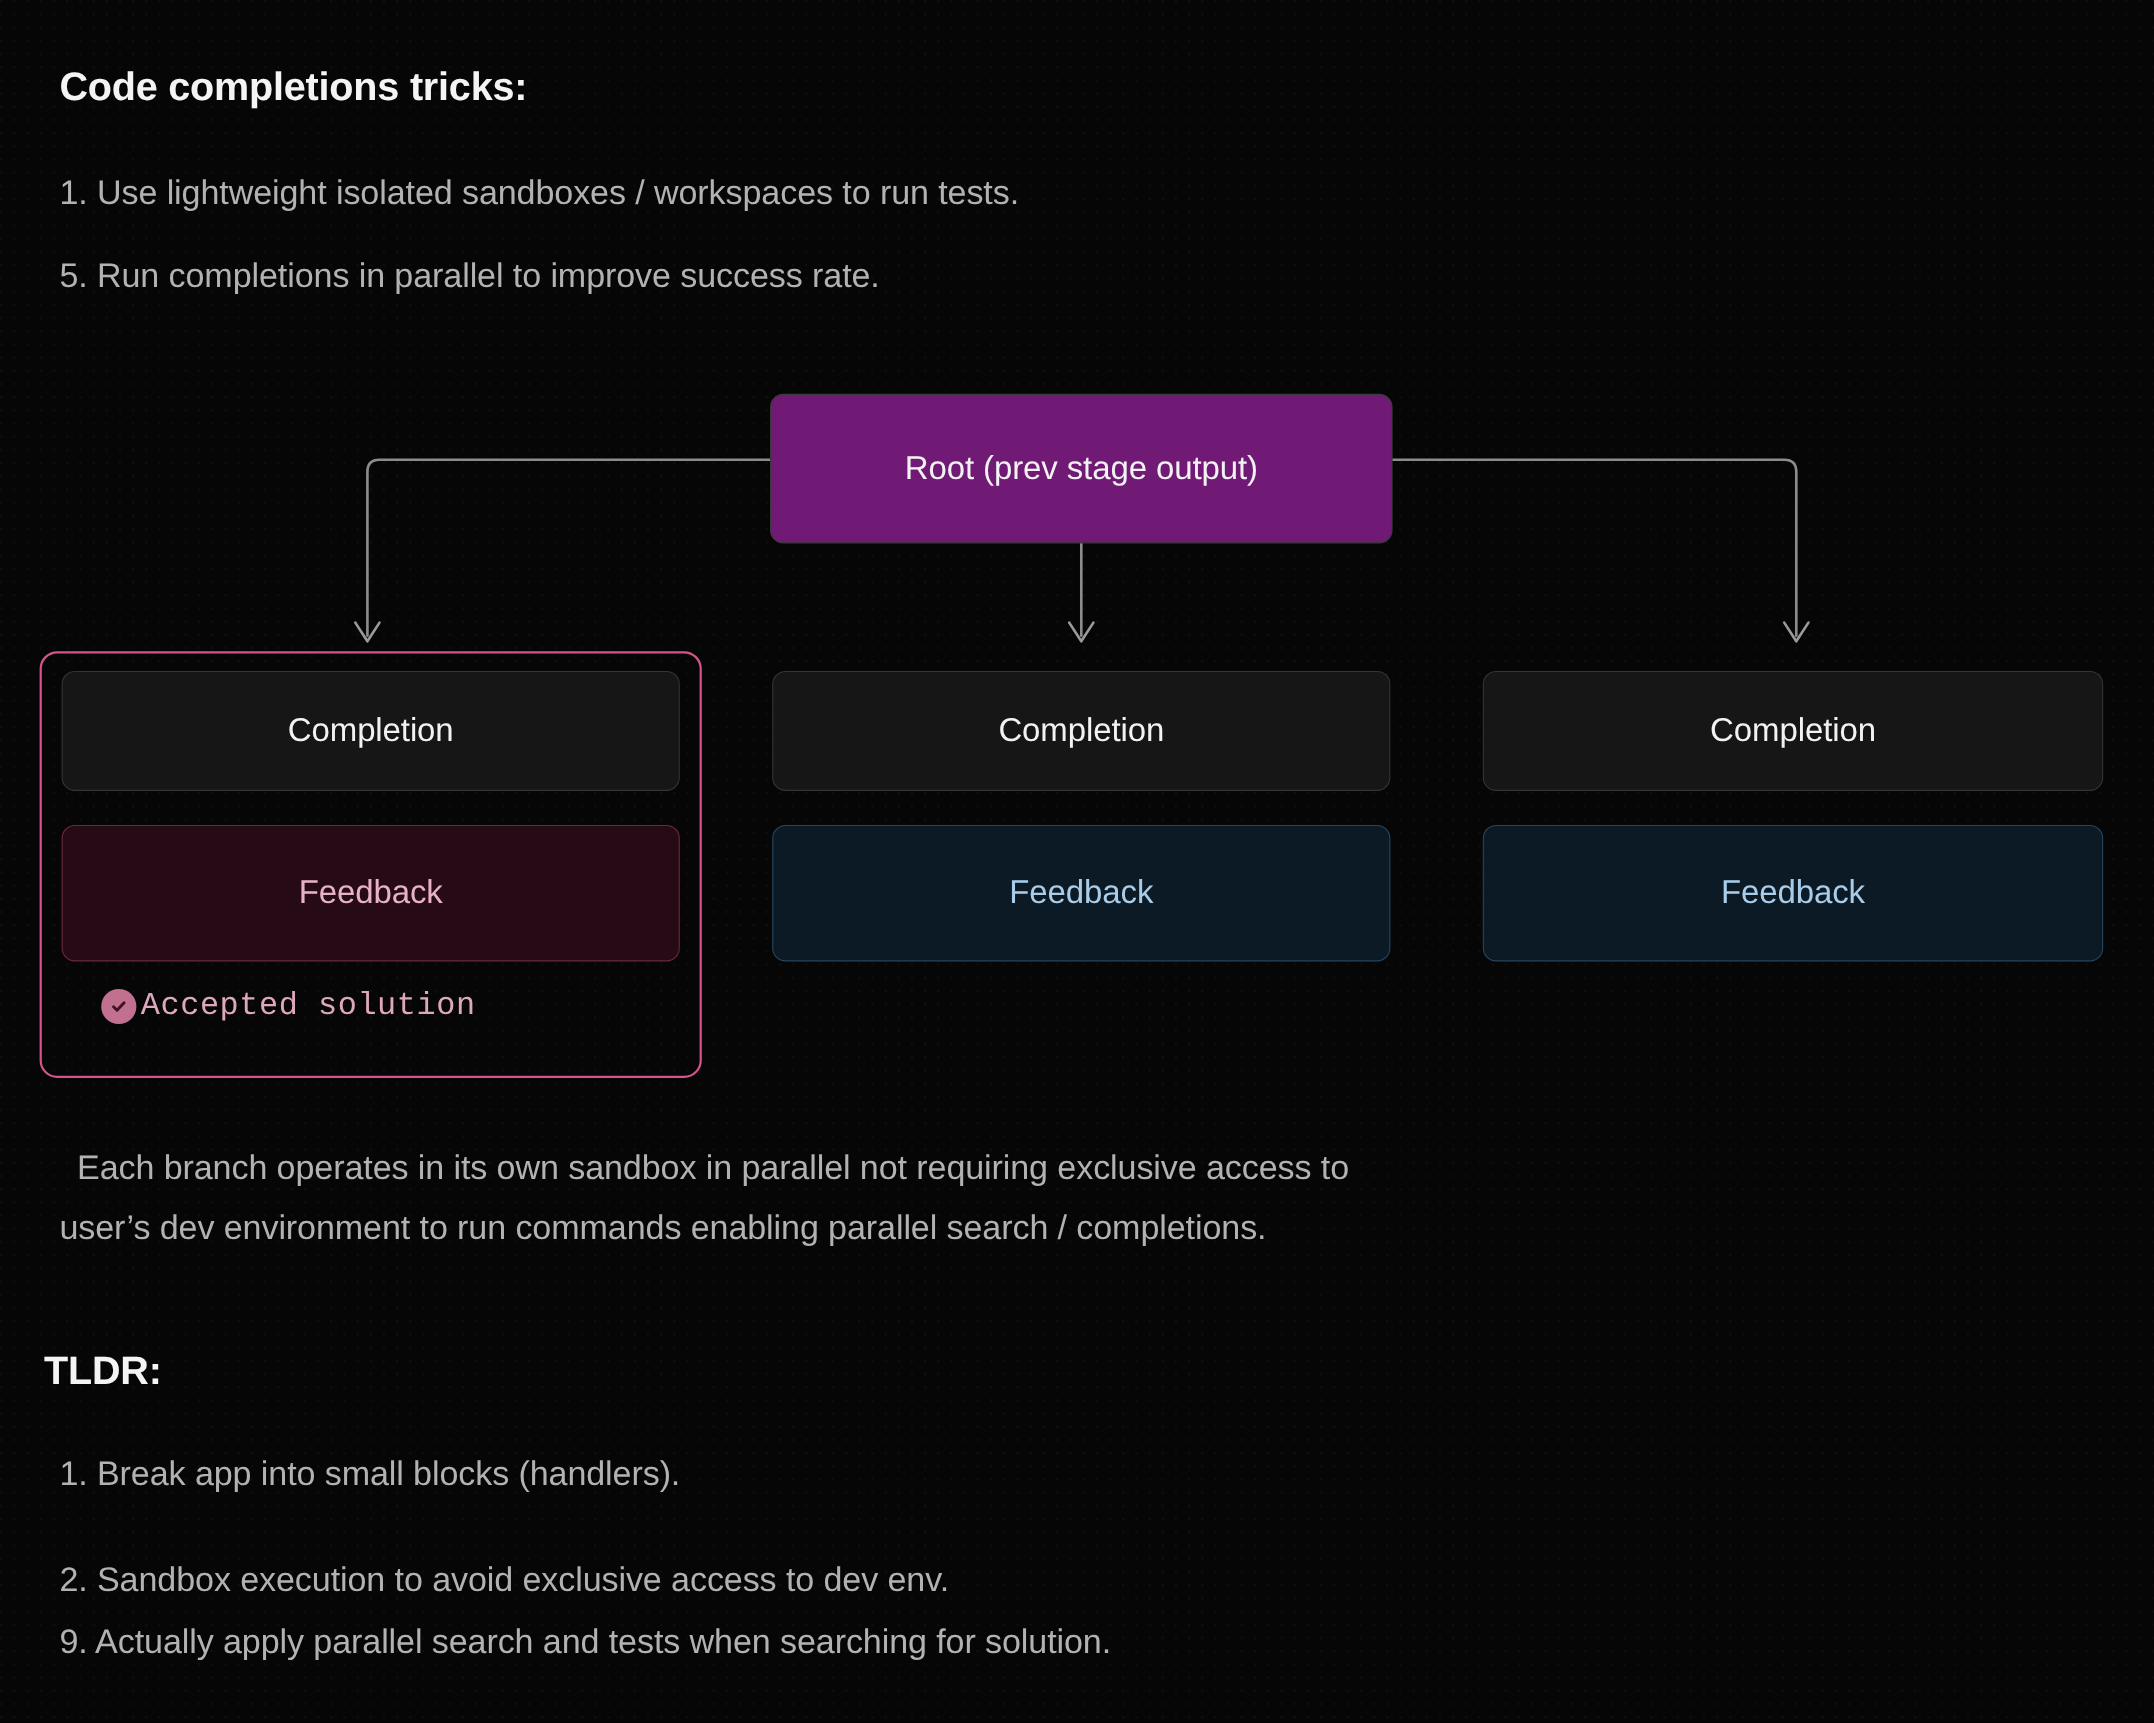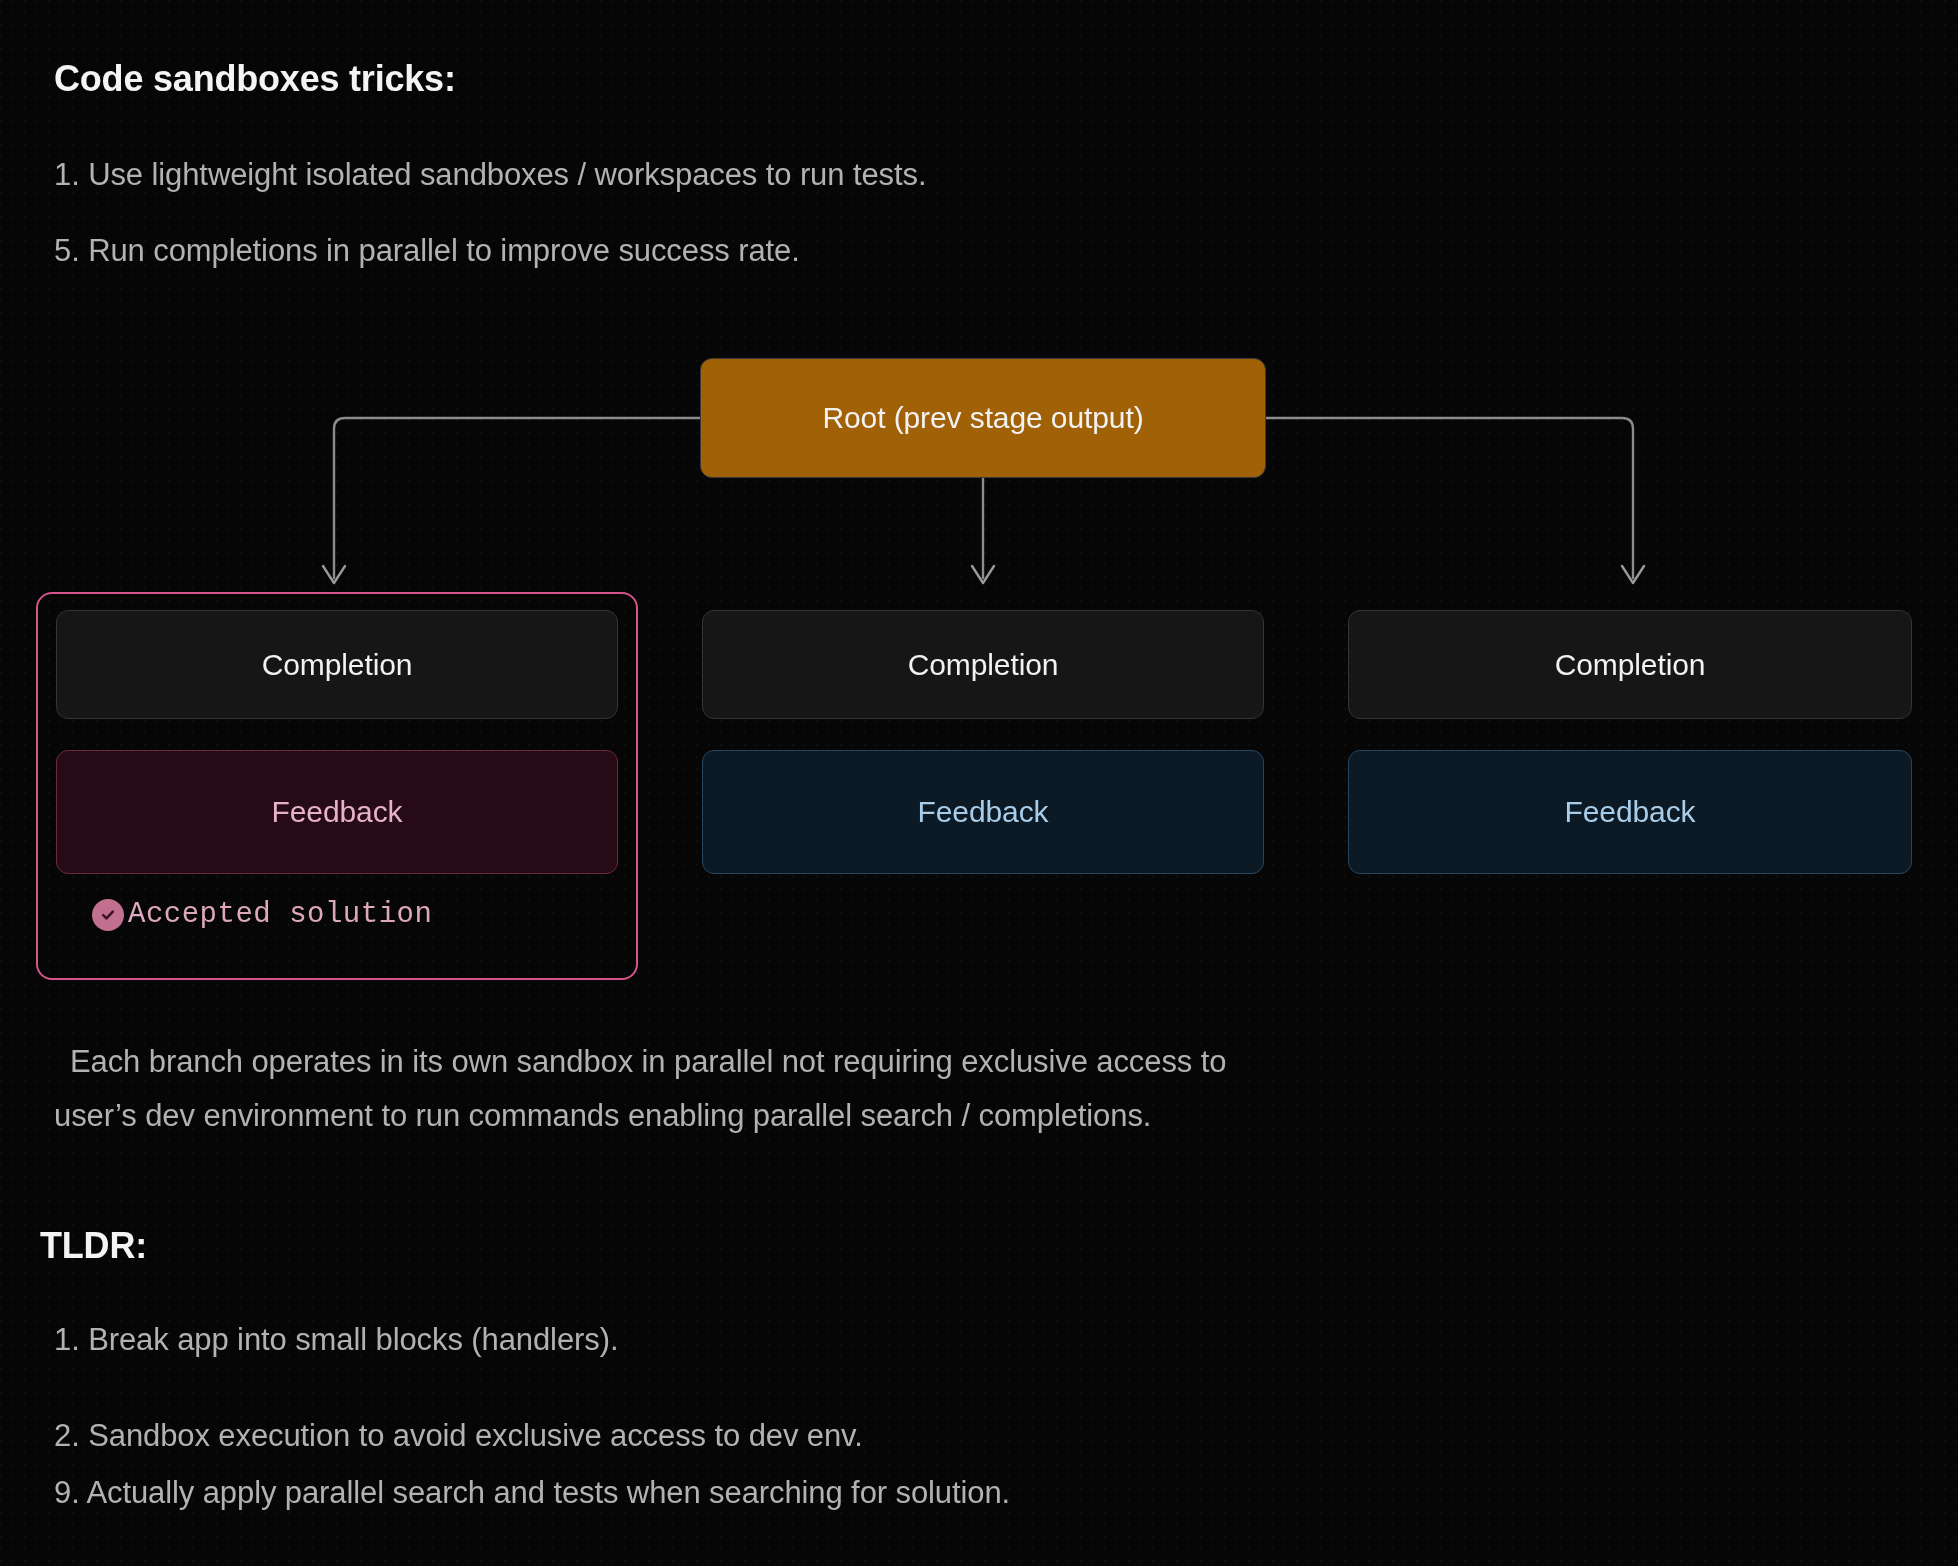--- a/index.html
+++ b/index.html
@@ -53,22 +53,22 @@
     display: flex;
     align-items: center;
     justify-content: center;
     border-radius: 12px;
     font-size: 30px;
     letter-spacing: -0.1px;
   }
 
   .node-root {
     left: 700px; top: 358px;
-    width: 566px; height: 120px;
-    background: #a16207;
+    width: 566px; height: 136px;
+    background: #701a75;
     border: 1.5px solid #3a3a3a;
     color: #f2f2f2;
   }
 
   .node-completion {
     background: #161616;
     border: 1.5px solid #343434;
     color: #f2f2f2;
     height: 109px;
   }
@@ -120,21 +120,21 @@
     font-family: "Liberation Mono", "DejaVu Sans Mono", monospace;
     font-size: 29px;
     color: #dda7bd;
     letter-spacing: 0.5px;
     white-space: nowrap;
   }
 </style>
 </head>
 <body>
 
-<div class="heading" style="left:54px; top:58px;">Code sandboxes tricks:</div>
+<div class="heading" style="left:54px; top:58px;">Code completions tricks:</div>
 
 <div class="body-line" style="left:54px; top:157px;">1. Use lightweight isolated sandboxes / workspaces to run tests.</div>
 
 <div class="body-line" style="left:54px; top:233px;">5. Run completions in parallel to improve success rate.</div>
 
 <svg id="diagram" viewBox="0 0 1958 1566" width="1958" height="1566" aria-hidden="true">
   <g fill="none" stroke="#8c8c8c" stroke-width="2.4" stroke-linecap="round" stroke-linejoin="round">
 
     <path d="M700,418 L345,418 Q334,418 334,429 L334,578"></path>
 

